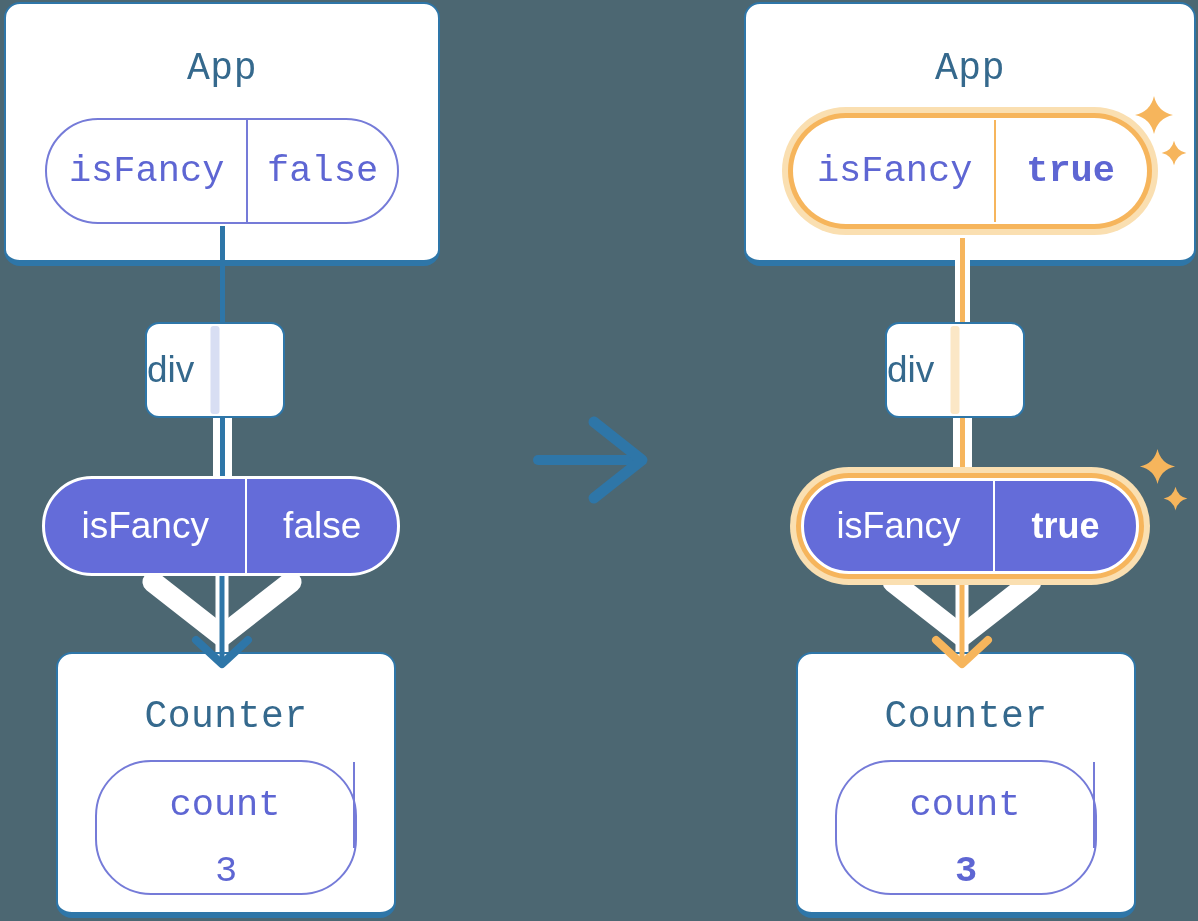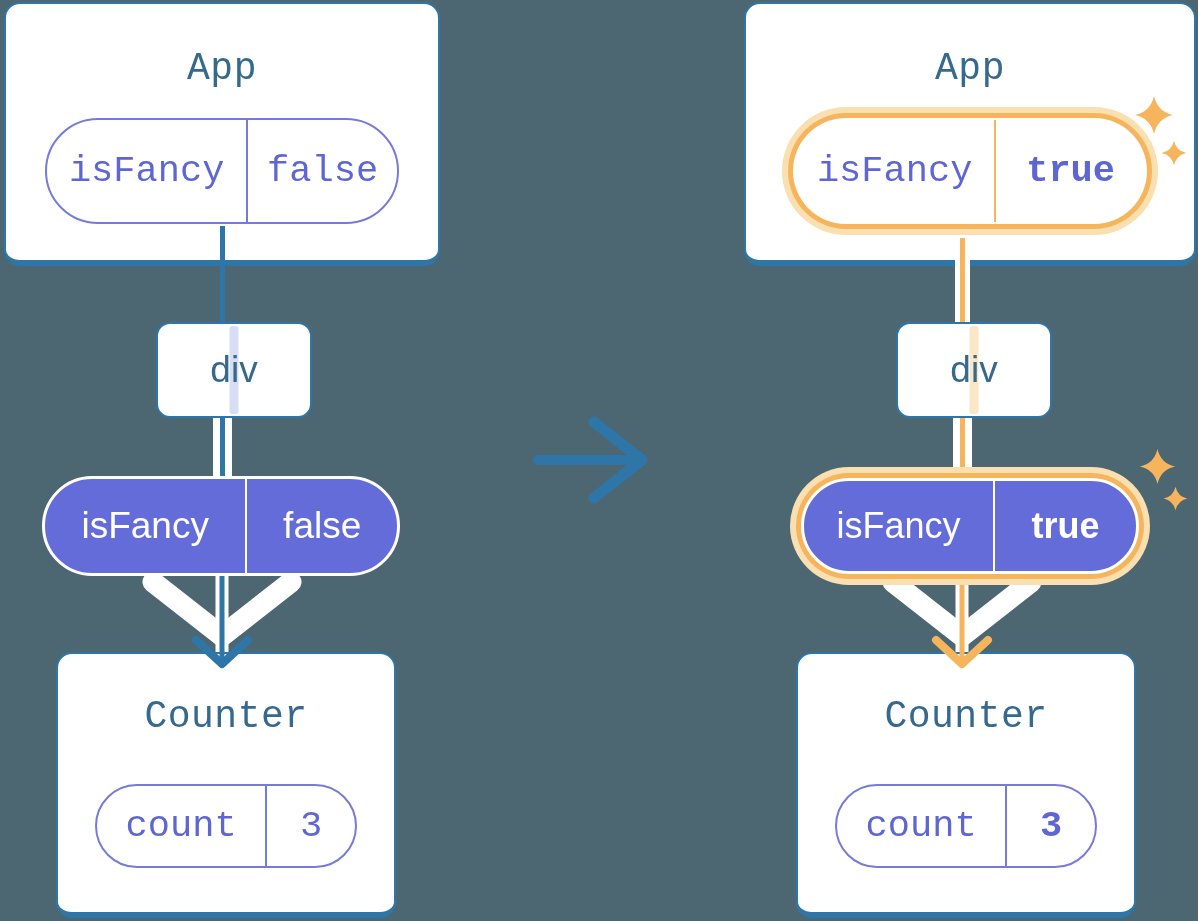--- a/index.html
+++ b/index.html
@@ -17,21 +17,21 @@
 
   .card{position:absolute;background:var(--white);border:2px solid var(--card-border);
         border-bottom-width:6px;border-radius:16px;box-sizing:border-box;
         display:flex;flex-direction:column;align-items:center;font-family:Liberation Mono, monospace;}
   .app-card{left:4px;top:2px;width:436px;height:264px;padding-top:42px;}
   .right .app-card{width:452px;}
   .counter-card{left:56px;top:652px;width:340px;height:266px;padding-top:40px;}
 
   .title{font-size:38px;line-height:46px;color:var(--title-text);letter-spacing:.5px;}
   .app-card .title{margin-bottom:26px;}
-  .counter-card .title{margin-bottom:44px;}
+  .counter-card .title{margin-bottom:20px;}
 
   .pill{display:flex;box-sizing:border-box;background:var(--white);}
   .cell{display:flex;align-items:center;justify-content:center;box-sizing:border-box;}
 
   .prop-pill{width:354px;height:106px;border:2px solid var(--purple-border);border-radius:56px;
              font-size:37px;color:var(--purple-text);z-index:4;position:relative;}
   .prop-pill .cell.name{flex:0 0 57.5%;border-right:2px solid var(--purple-border);}
   .prop-pill .cell.value{flex:1;}
   .right .prop-pill{border-color:transparent;
         box-shadow:0 0 0 5px var(--orange),0 0 0 11px var(--orange-pale);}
@@ -39,29 +39,29 @@
   .right .cell.value{font-weight:700;}
 
   .lower-pill{position:absolute;left:42px;top:476px;width:358px;height:100px;
               background:var(--purple-fill);border:3px solid var(--white);border-radius:52px;
               font-size:37px;color:var(--white);z-index:4;}
   .lower-pill .cell.name{flex:0 0 57.5%;border-right:2px solid var(--white);}
   .lower-pill .cell.value{flex:1;}
   .right .lower-pill{left:61px;top:478px;width:338px;height:96px;font-size:36px;
         box-shadow:0 0 0 5px var(--orange),0 0 0 11px var(--orange-pale);}
 
-  .count-pill{width:262px;height:84px;border:2px solid var(--purple-border);border-radius:56px;
-              font-size:37px;color:var(--purple-text);}
+  .count-pill{width:262px;height:135px;border:2px solid var(--purple-border);border-radius:56px;
+              font-size:37px;color:var(--purple-text);flex-direction:column;}
   .count-pill .cell.name{flex:0 0 66%;border-right:2px solid var(--purple-border);}
   .count-pill .cell.value{flex:1;}
 
-  .div-box{position:absolute;left:145px;top:322px;width:156px;height:96px;background:var(--white);
+  .div-box{position:absolute;left:145px;top:322px;width:140px;height:96px;background:var(--white);
            border:2px solid var(--card-border);border-radius:14px;box-sizing:border-box;
-           display:flex;align-items:center;justify-content:center;
-           font-size:37px;color:var(--title-text);margin-left:11px;}
+           display:flex;align-items:center;
+           font-size:37px;color:var(--title-text);}
   .div-strip{position:absolute;left:50%;transform:translateX(-50%);top:2px;bottom:2px;width:9px;
              background:var(--lavender-strip);border-radius:3px;}
   .right .div-strip{background:var(--peach-strip);}
   .div-label{position:relative;z-index:2;}
 
   .conn{position:absolute;z-index:2;}
   .c-root{left:220px;top:226px;width:5px;height:96px;background:var(--blue-line);}
   .only-right{display:none;}
   .right .only-right{display:block;}
   .c-root-casing{left:215px;top:238px;width:15px;height:84px;background:var(--white);}

